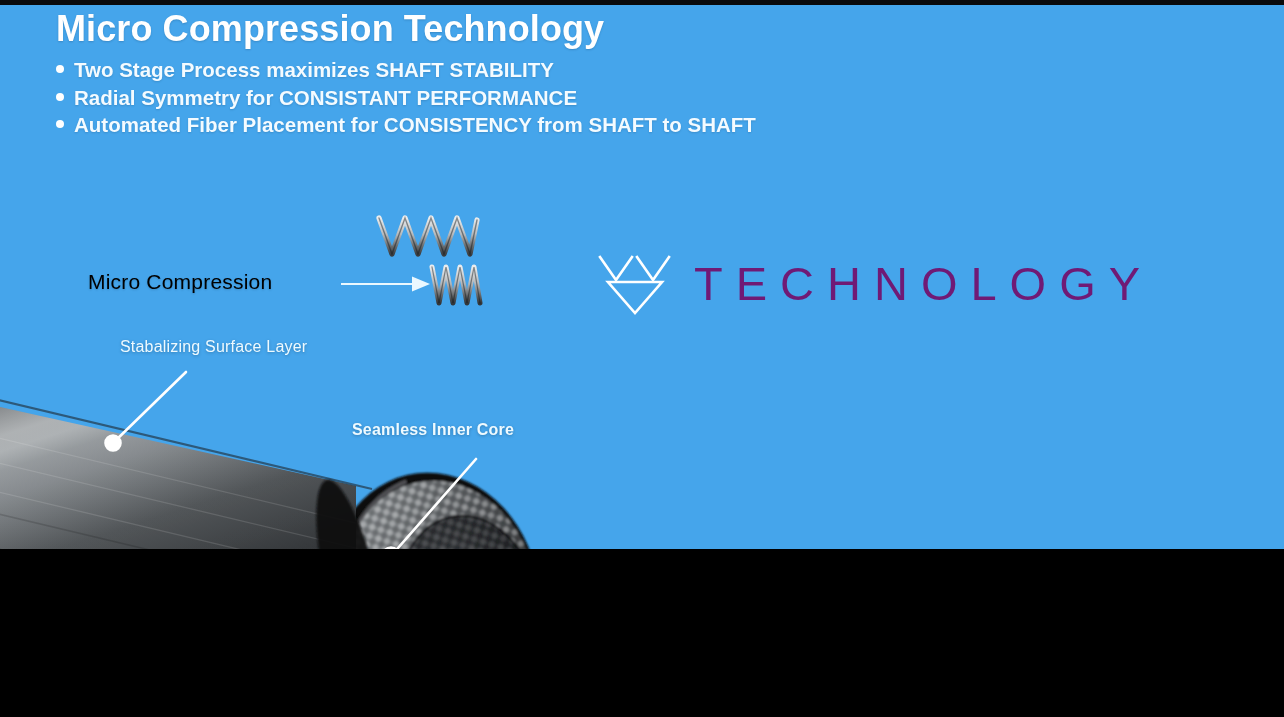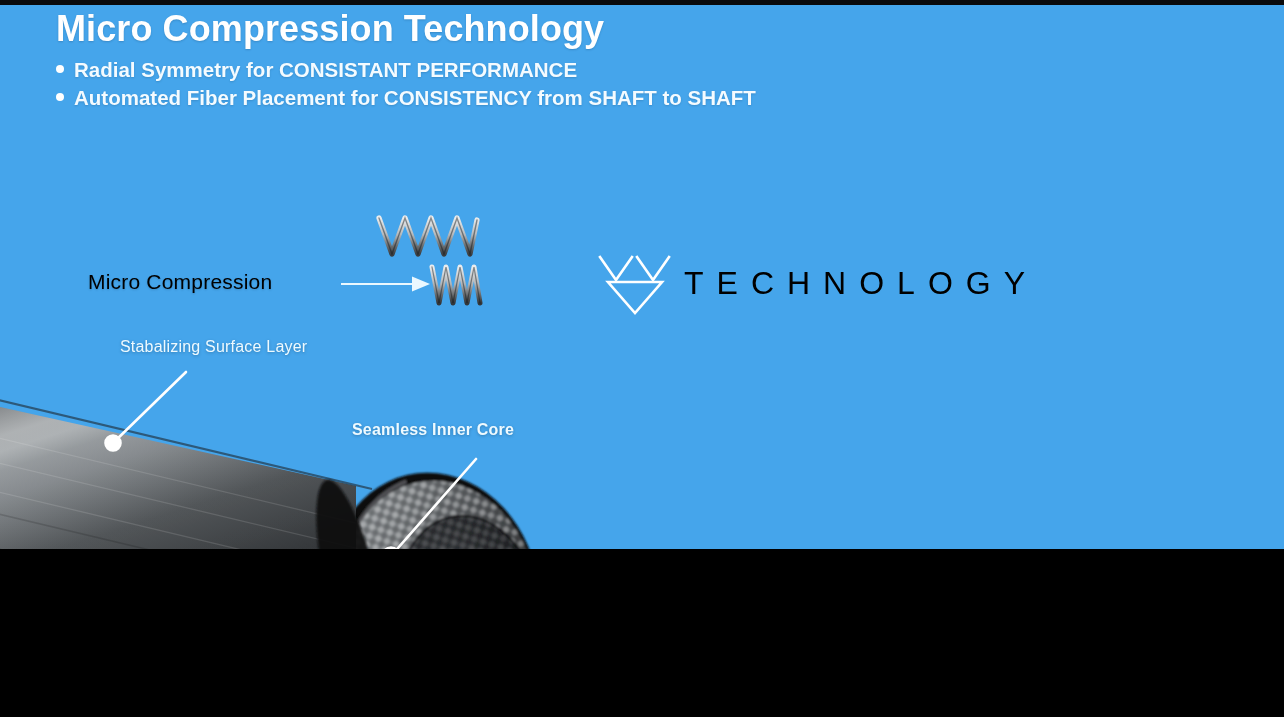--- a/index.html
+++ b/index.html
@@ -72,24 +72,24 @@
   #spring-open{left:374px;top:212px;width:108px;height:48px;}
   #spring-comp{left:428px;top:262px;width:56px;height:46px;}
 
   
   #tech-lockup{
     position:absolute;left:596px;top:246px;height:74px;
     display:flex;align-items:center;z-index:30;
   }
   #tech-mark{width:82px;height:68px;flex:0 0 auto;}
   #tech-word{
-    margin-left:6px;
-    font-size:32px;
+    margin-left:16px;
+    font-size:47px;
     font-weight:300;
-    color:#000000;
+    color:#701a75;
     letter-spacing:13px;
     line-height:1;
     white-space:nowrap;
   }
 
   
   .callout{
     position:absolute;z-index:32;
     font-size:16px;font-weight:400;color:#eefaff;
     letter-spacing:.2px;white-space:nowrap;
@@ -215,20 +215,24 @@
     <ellipse cx="352" cy="589" rx="26" ry="112" transform="rotate(-13 352 589)" fill="#0d0e10" opacity="0.92" filter="url(#softBlur)"></ellipse>
   </svg>
 
   <div id="topbar"></div>
 
   <div id="headline">
     <div id="title">Micro Compression Technology</div>
     <ul id="bullets">
       <li>
         <span class="bdot"></span>
+        <span>Two Stage Process maximizes SHAFT STABILITY</span>
+      </li>
+      <li>
+        <span class="bdot"></span>
         <span>Radial Symmetry for CONSISTANT PERFORMANCE</span>
       </li>
       <li>
         <span class="bdot"></span>
         <span>Automated Fiber Placement for CONSISTENCY from SHAFT to SHAFT</span>
       </li>
     </ul>
   </div>
 
   <div id="mc-label">Micro Compression</div>

